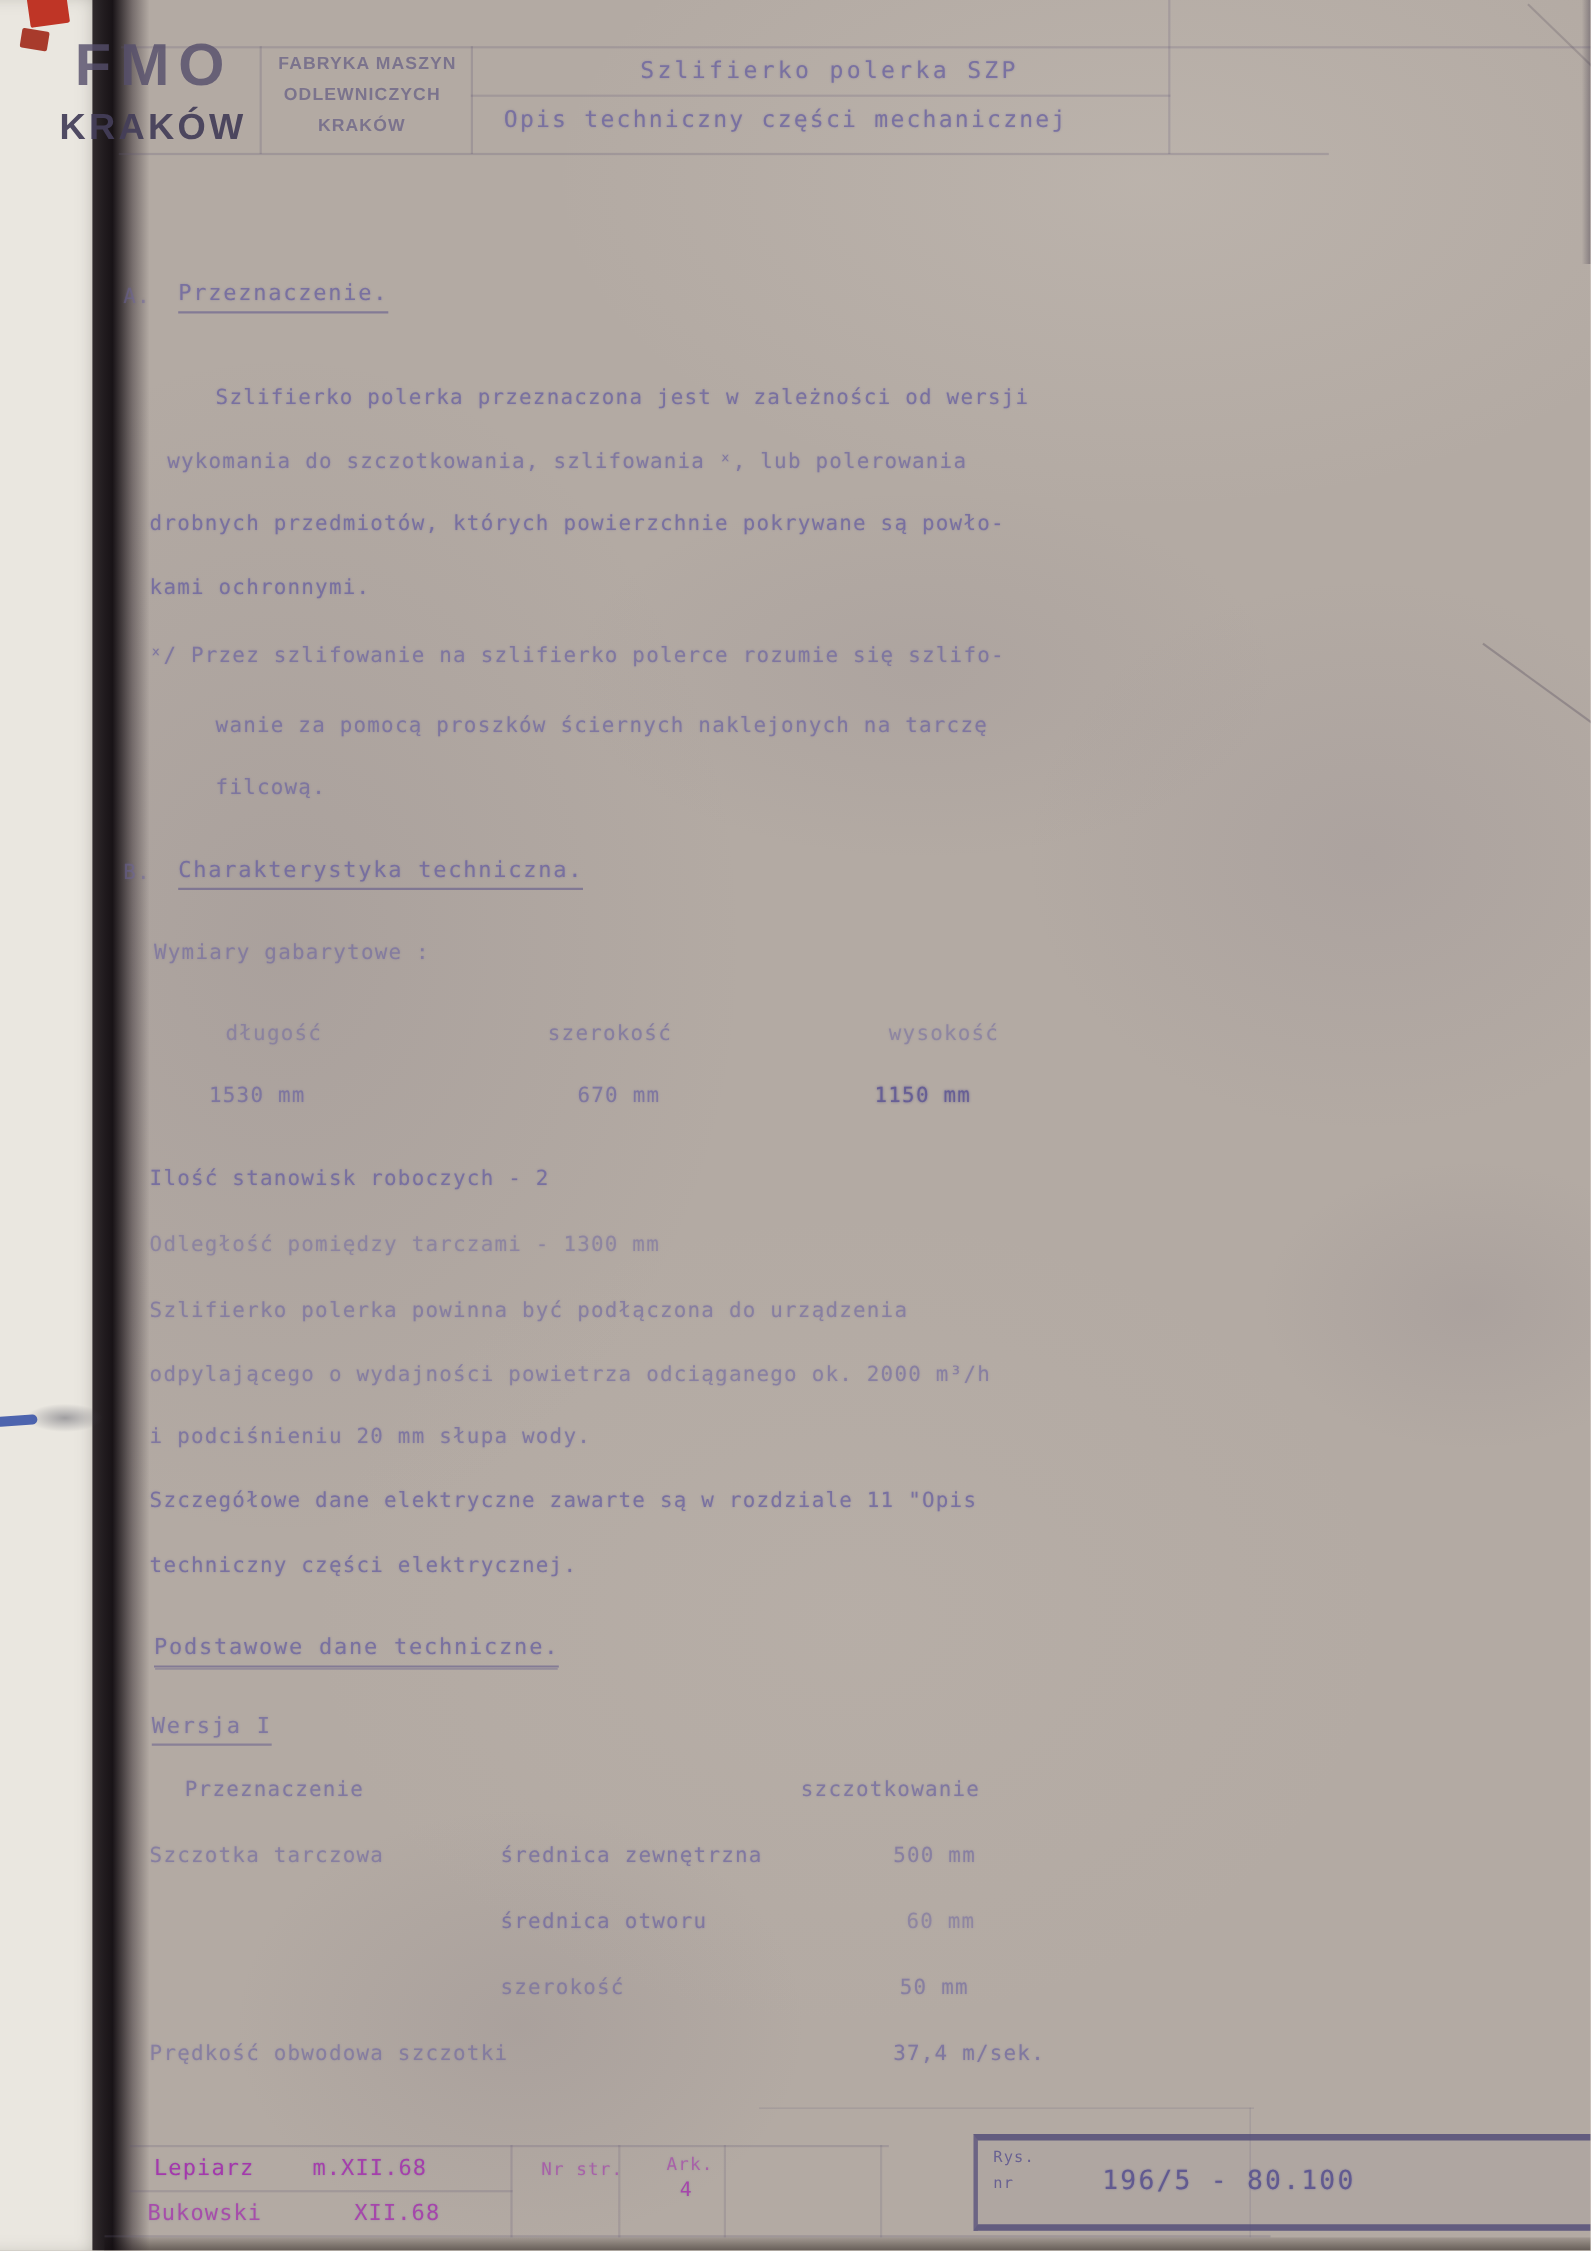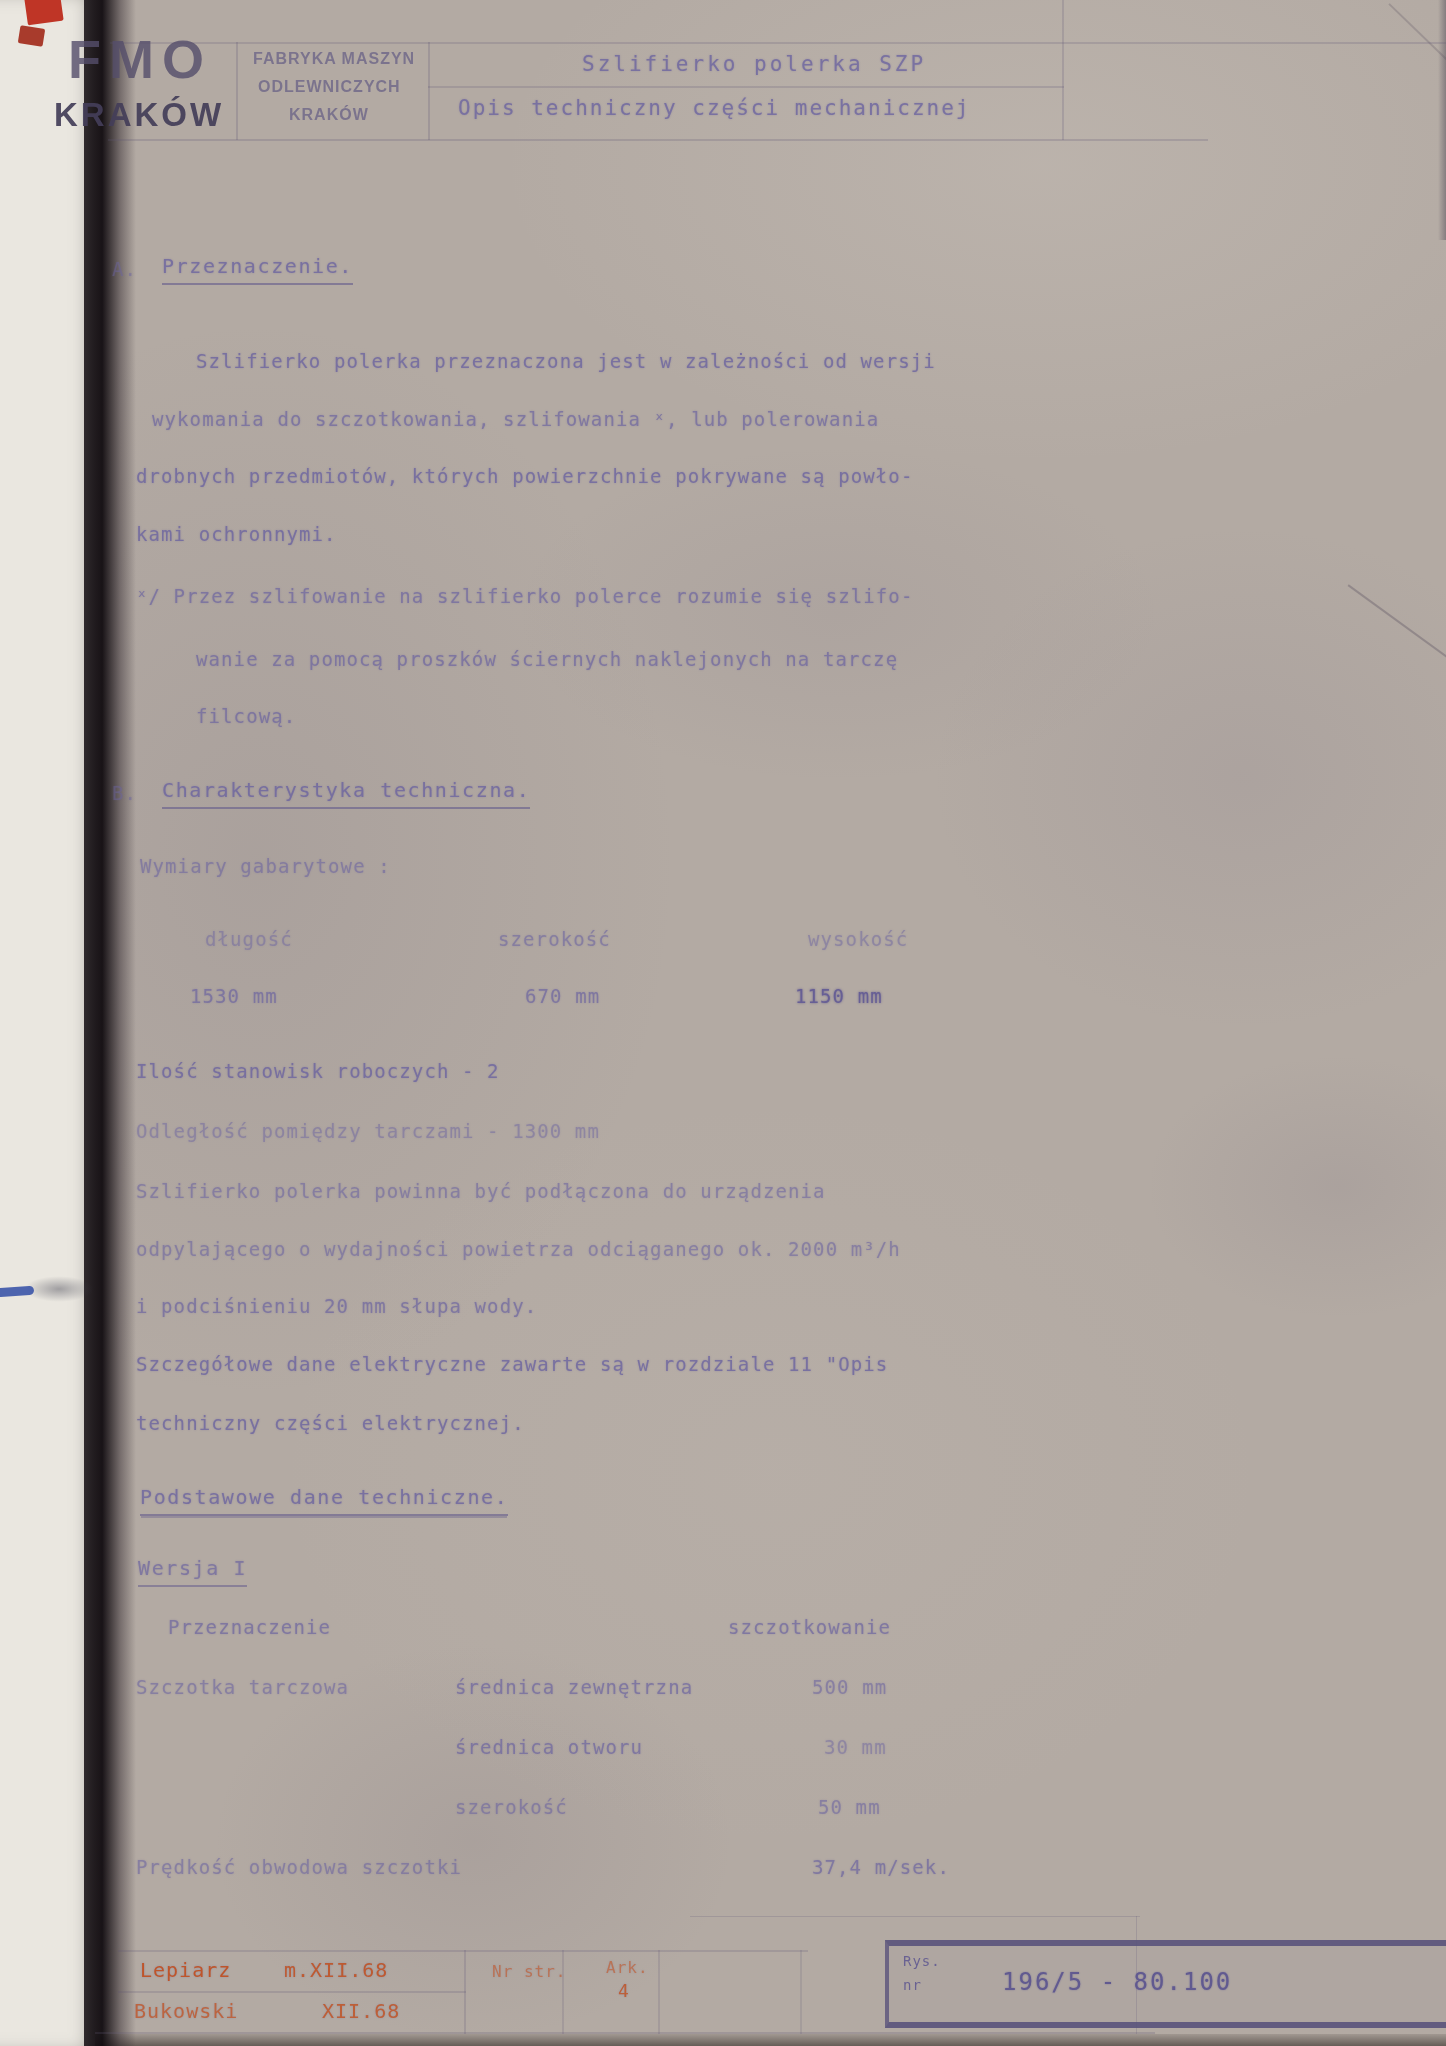--- a/index.html
+++ b/index.html
@@ -45,21 +45,21 @@
   .o9{opacity:.9}.o8{opacity:.8}.o7{opacity:.7}.o6{opacity:.6}.o5{opacity:.5}
   .bold{text-shadow:0 0 2.5px rgba(90,82,140,.9);color:#5f5794;}
   
   .logo1{position:absolute;left:68px;top:28px;font-family:"Liberation Sans",sans-serif;font-weight:bold;
     font-size:54px;letter-spacing:8px;color:#554e6b;opacity:.8;}
   .logo2{position:absolute;left:54px;top:96px;font-family:"Liberation Sans",sans-serif;font-weight:bold;
     font-size:33px;letter-spacing:3px;color:#443e59;opacity:.92;}
   .company{position:absolute;font-family:"Liberation Sans",sans-serif;font-weight:bold;
     font-size:16px;letter-spacing:1px;color:#5a5380;opacity:.62;white-space:pre;}
   
-  .f{position:absolute;white-space:pre;color:#c2410c;font-size:20px;letter-spacing:1px;
+  .f{position:absolute;white-space:pre;color:#a21caf;font-size:20px;letter-spacing:1px;
      text-shadow:0 0 2px rgba(104,96,150,.5);}
   .fsmall{font-size:16px;opacity:.5;}
   .stamp{position:absolute;left:885px;top:1940px;width:561px;height:88px;
     border-top:6px solid rgba(85,79,122,.85);border-bottom:6px solid rgba(85,79,122,.85);
     border-left:4px solid rgba(85,79,122,.75);background:rgba(126,116,142,.07);box-sizing:border-box;}
   .stamp-label{position:absolute;color:#5d5690;font-size:14px;letter-spacing:1px;opacity:.85;white-space:pre;}
   .stamp-value{position:absolute;color:#5d5690;font-size:24px;letter-spacing:2px;opacity:.95;white-space:pre;
     text-shadow:0 0 2px rgba(93,86,144,.6);}
 </style>
 </head>
@@ -125,21 +125,21 @@
 <span class="t h o7" style="left:138px;top:1556px;">Wersja I</span>
 
 <span class="t o7" style="left:136px;top:1616px;margin-left:32px;">Przeznaczenie</span>
 <span class="t o7" style="left:728px;top:1616px;">szczotkowanie</span>
 
 <span class="t o6" style="left:136px;top:1676px;">Szczotka tarczowa</span>
 <span class="t o7" style="left:455px;top:1676px;">średnica zewnętrzna</span>
 <span class="t o6" style="left:812px;top:1676px;">500 mm</span>
 
 <span class="t o7" style="left:455px;top:1736px;">średnica otworu</span>
-<span class="t o5" style="left:824px;top:1736px;">30 mm</span>
+<span class="t o5" style="left:824px;top:1736px;">60 mm</span>
 
 <span class="t o6" style="left:455px;top:1796px;">szerokość</span>
 <span class="t o6" style="left:818px;top:1796px;">50 mm</span>
 
 <span class="t o6" style="left:136px;top:1856px;">Prędkość obwodowa szczotki</span>
 <span class="t o7" style="left:812px;top:1856px;">37,4 m/sek.</span>
 
 <div class="rule faint" style="left:690px;top:1916px;width:450px;height:1px;"></div>
 <div class="rule faint" style="left:1136px;top:1916px;width:1px;height:118px;"></div>
 <div class="rule" style="left:118px;top:1950px;width:690px;height:2px;opacity:.5;"></div>

